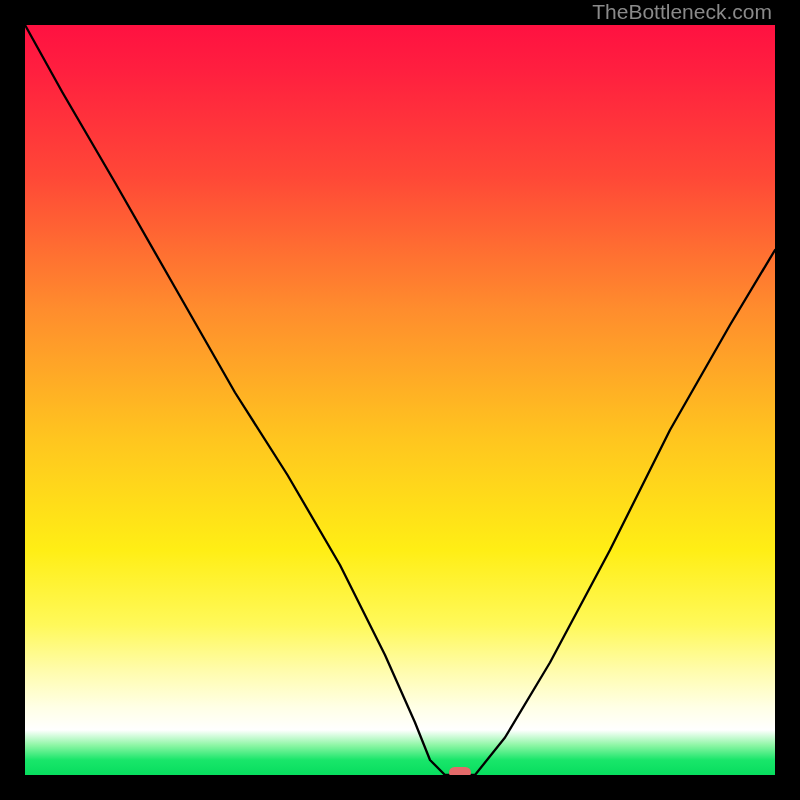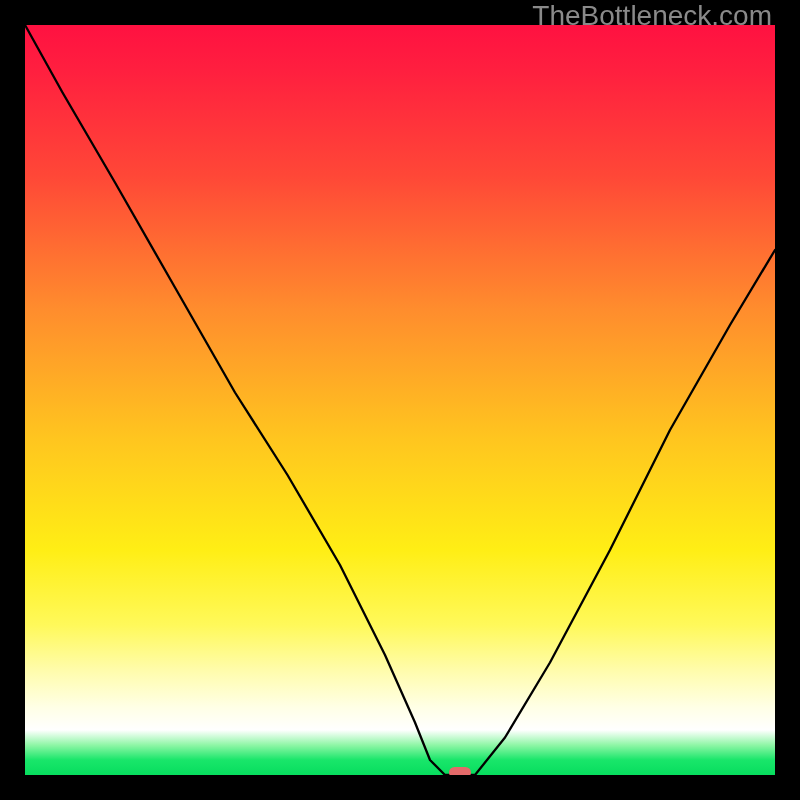--- a/index.html
+++ b/index.html
@@ -39,21 +39,21 @@
       #8ff6a6 96%,
       #19e66a 98%,
       #07dd5e 100%
     );
   }
   .watermark {
     position: absolute;
     top: 0px;
     right: 28px;
     color: #8a8a8a;
-    font-size: 28px;
+    font-size: 21px;
     font-weight: 500;
     user-select: none;
     margin-left: 36px;
   }
   svg.curve {
     position: absolute;
     left: 0;
     top: 0;
     width: 750px;
     height: 750px;

